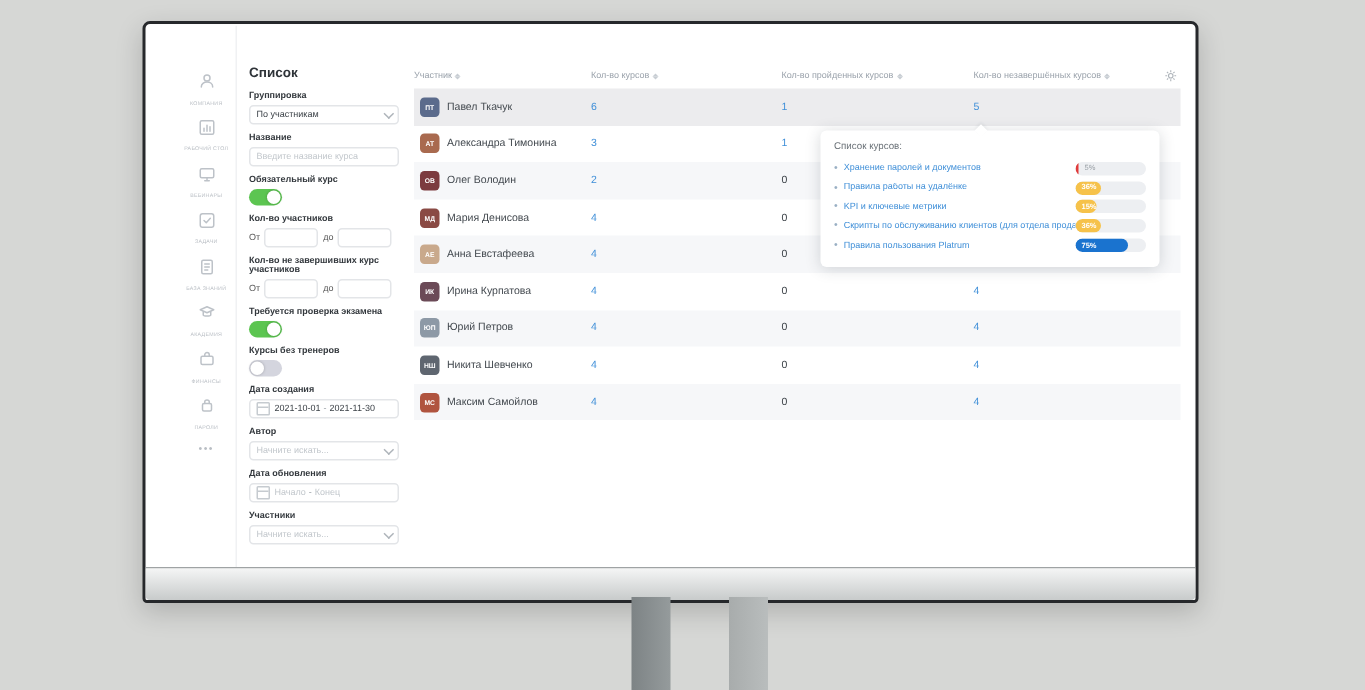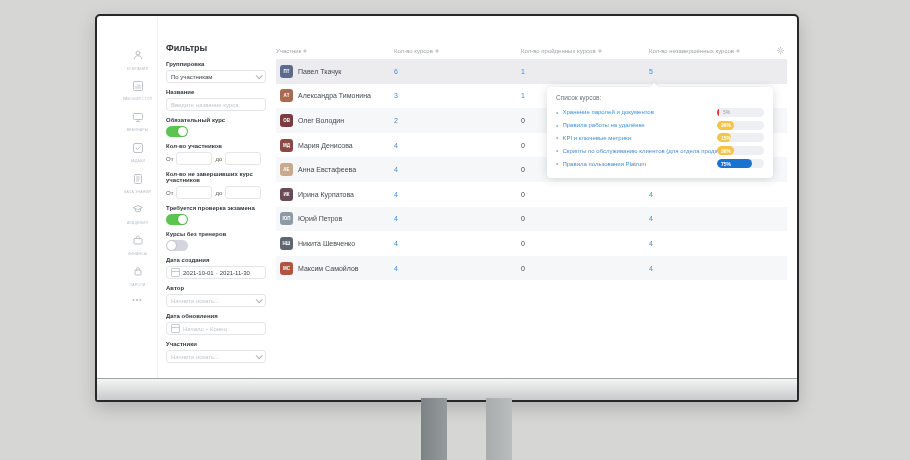--- a/index.html
+++ b/index.html
@@ -136,21 +136,21 @@
               <span><svg viewBox="0 0 12 12">
                   <rect x="3" y="5" width="6" height="5" rx="1"></rect>
                   <path d="M4.5 5V3.8c0-1.6 3-1.6 3 0V5"></path>
                 </svg></span>
               <span class="rail-label">Пароли</span>
             </div>
             <div class="rail-more">•••</div>
           </nav>
 
         <aside class="filters">
-          <div class="f-title">Фильтры</div>
+          <div class="f-title">Список</div>
 
           <div class="f-label">Группировка</div>
           <div class="f-select">
             <span>По участникам</span>
             <span class="chev"></span>
           </div>
 
           <div class="f-label">Название</div>
           <div class="f-input">
             <span class="placeholder">Введите название курса</span>

